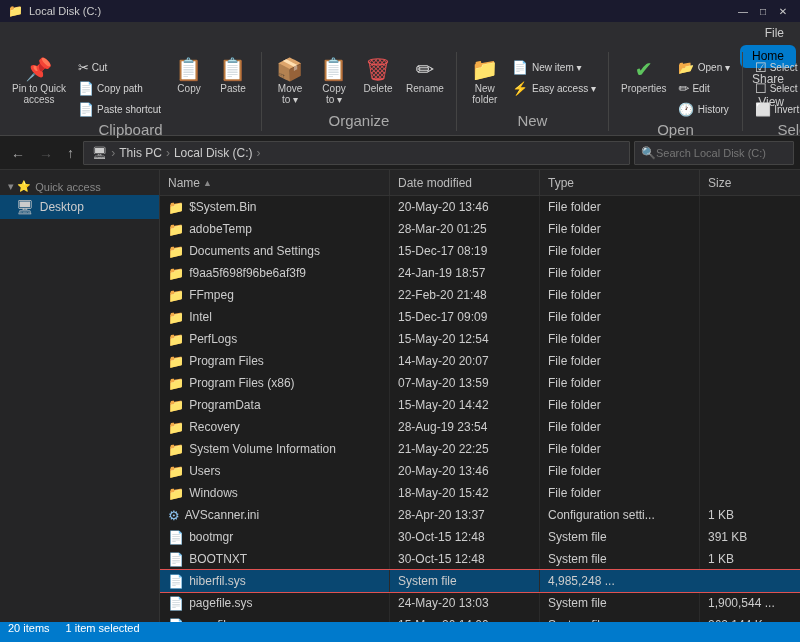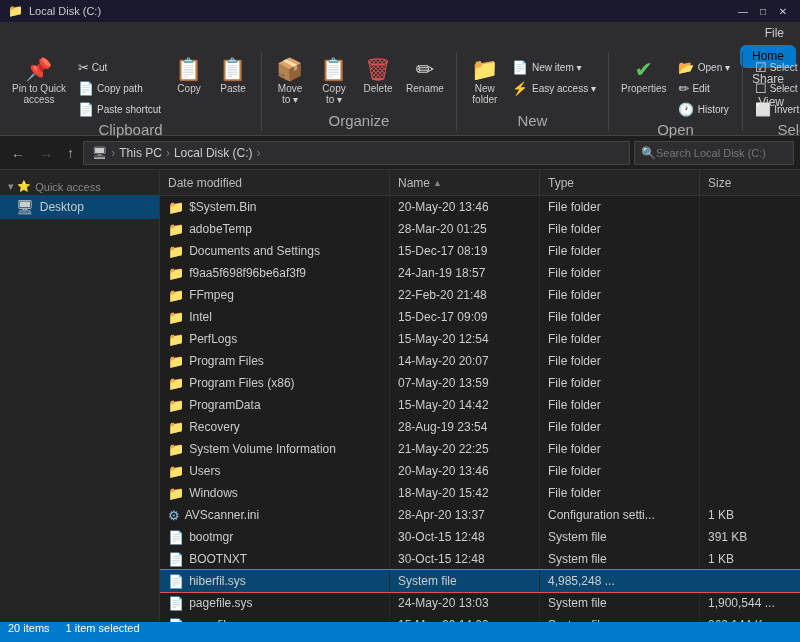--- a/index.html
+++ b/index.html
@@ -477,25 +477,25 @@
     </div>
     <div class="sidebar-item active">
       <span class="icon">🖥</span>
       <span>Desktop</span>
     </div>
   </div>
 
   <div class="file-list-container">
     <div class="file-list-header">
       <div class="col-header">
-        <span>Date modified</span>
-      </div>
-      <div class="col-header">
         <span>Name</span>
         <span class="sort-arrow">▲</span>
+      </div>
+      <div class="col-header">
+        <span>Date modified</span>
       </div>
       <div class="col-header">
         <span>Type</span>
       </div>
       <div class="col-header">
         <span>Size</span>
       </div>
     </div>
     <div class="file-list" id="file-list-body">
     <div class="file-row">

